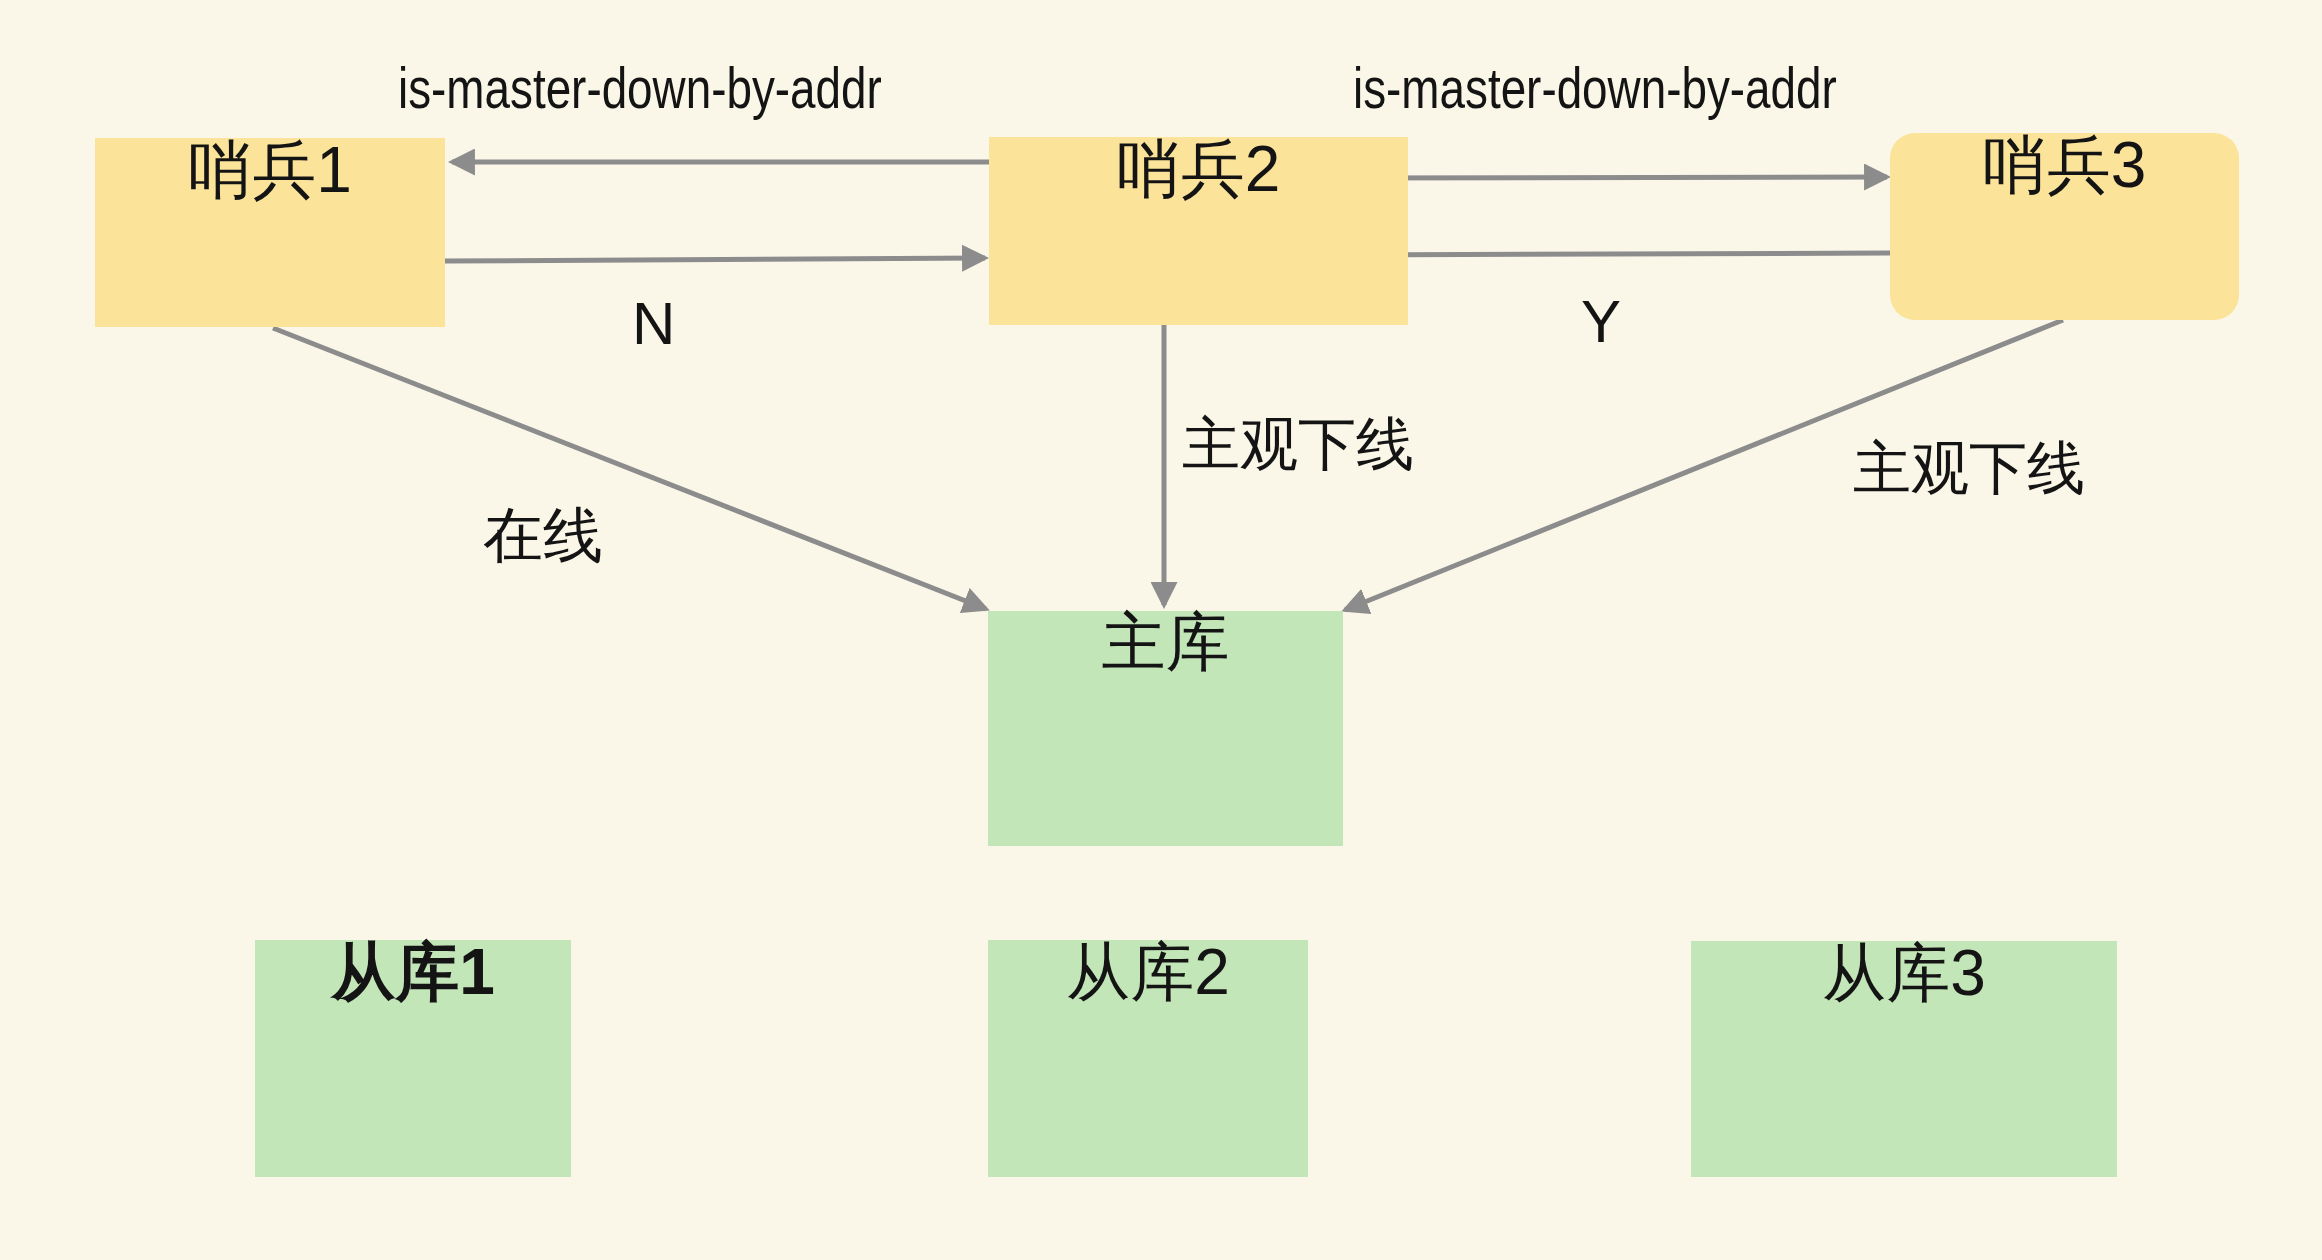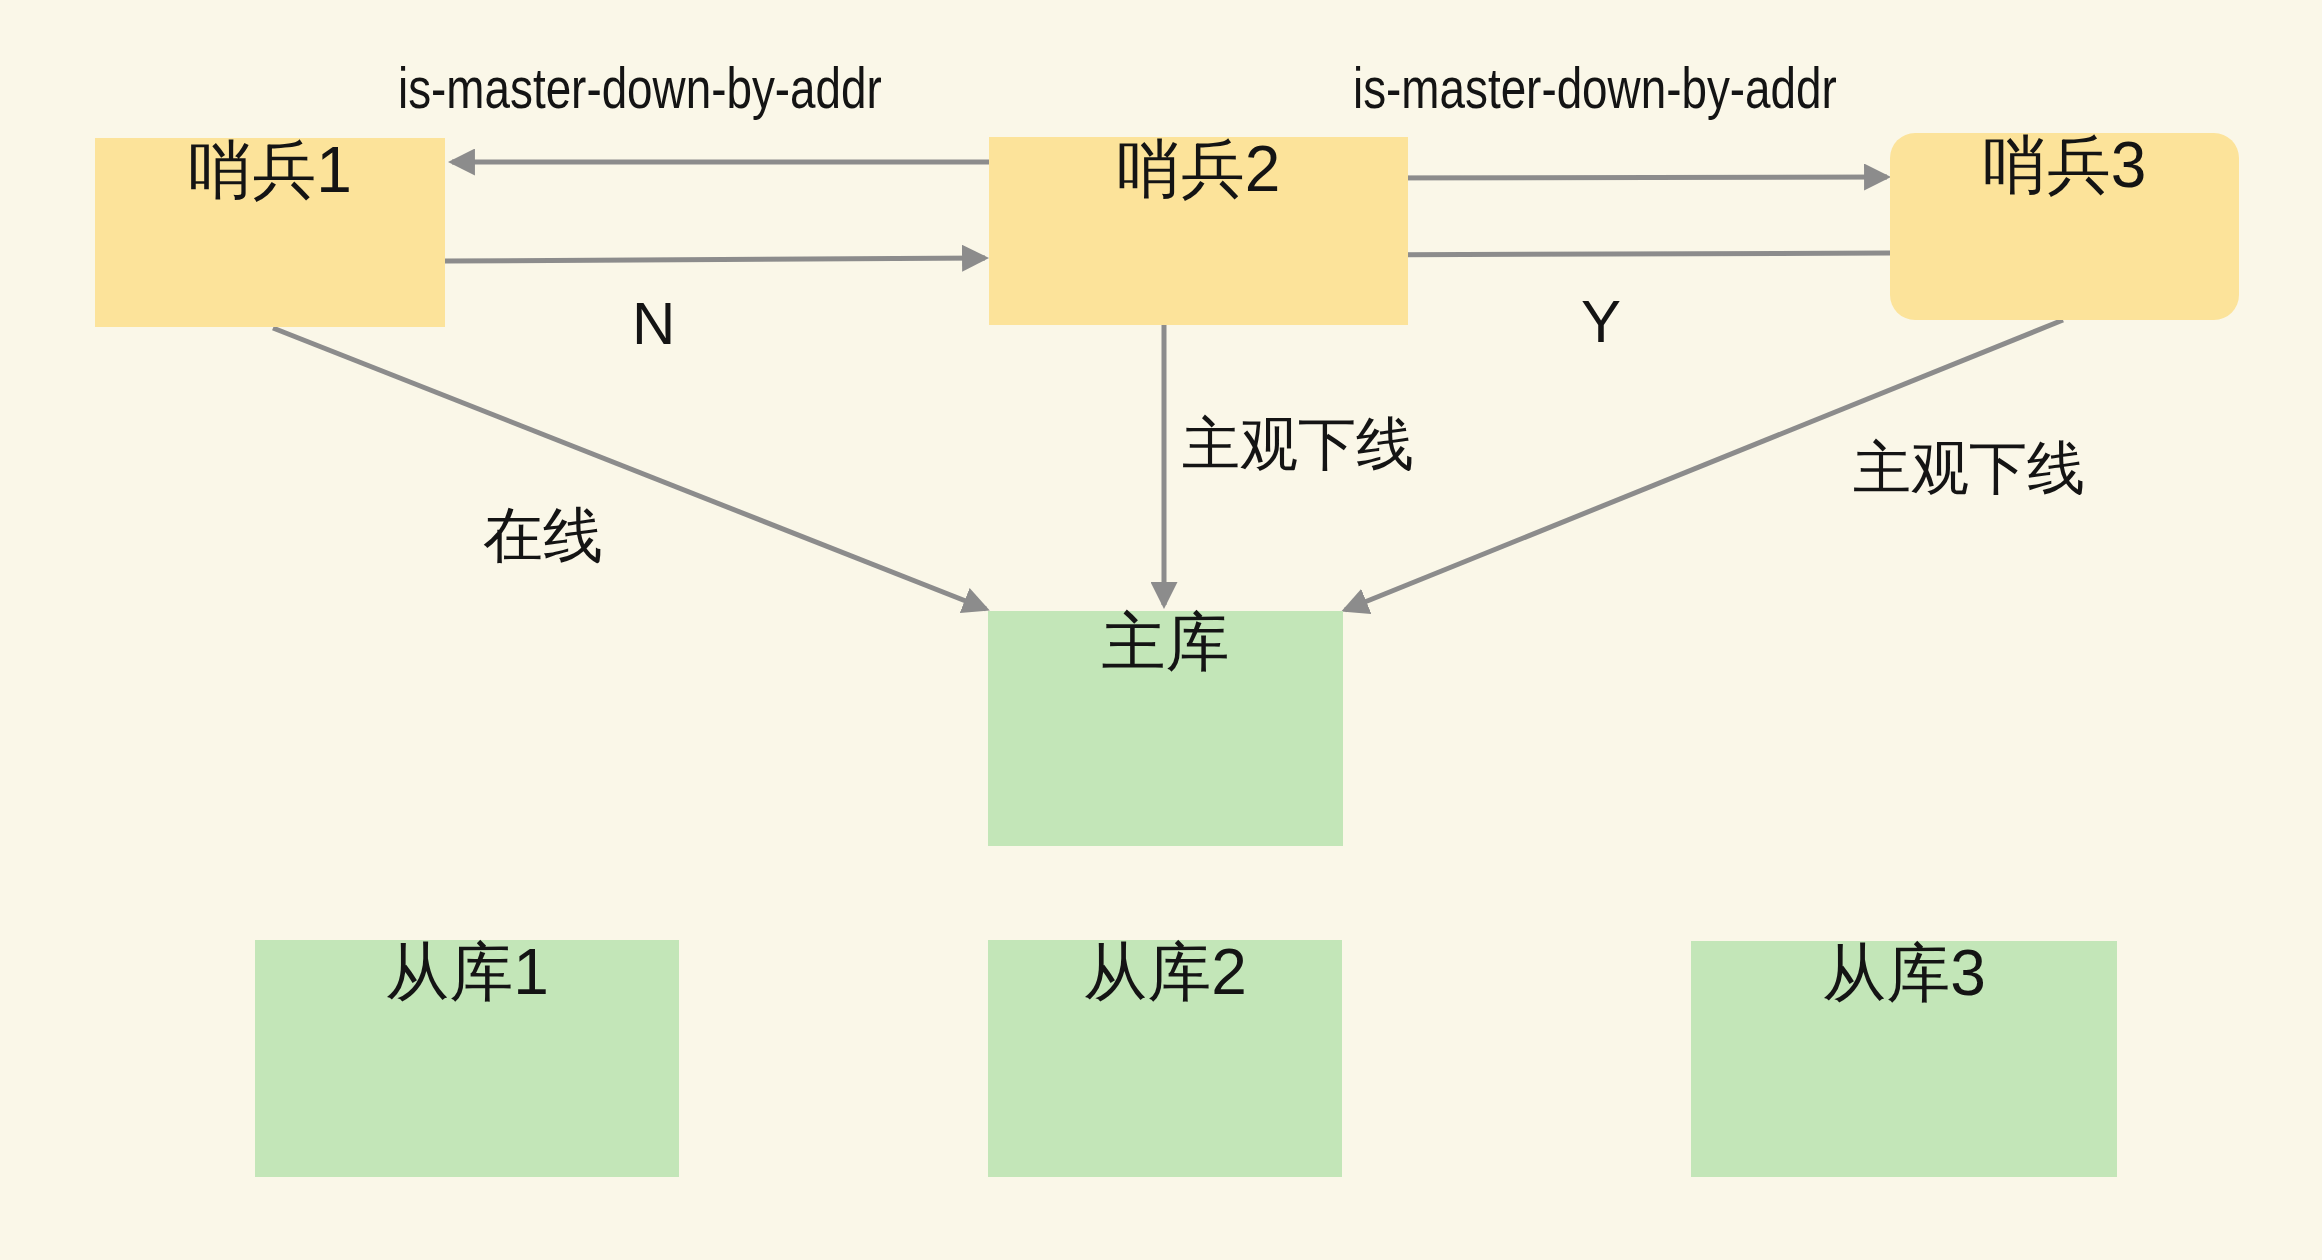--- a/index.html
+++ b/index.html
@@ -75,24 +75,24 @@
   <div class="node node--sentinel" style="left:989px; top:137px; width:419px; height:188px;">
     <span>哨兵2</span>
   </div>
   <div class="node node--sentinel" style="left:1890px; top:133px; width:349px; height:187px;border-radius:25px;">
     <span>哨兵3</span>
   </div>
 
   <div class="node node--db" style="left:988px; top:611px; width:355px; height:235px;font-family:Liberation Serif, serif;">
     <span>主库</span>
   </div>
-  <div class="node node--db" style="left:255px; top:940px; width:424px; height:237px;">
+  <div class="node node--db" style="left:255px; top:940px; width:316px; height:237px;font-weight:bold;">
     <span>从库1</span>
   </div>
-  <div class="node node--db" style="left:988px; top:940px; width:354px; height:237px;">
+  <div class="node node--db" style="left:988px; top:940px; width:320px; height:237px;">
     <span>从库2</span>
   </div>
   <div class="node node--db" style="left:1691px; top:941px; width:426px; height:236px;">
     <span>从库3</span>
   </div>
 
   <div class="edge-label edge-label--latin" style="left:398px; top:59px;">is-master-down-by-addr</div>
   <div class="edge-label edge-label--latin" style="left:1353px; top:59px;">is-master-down-by-addr</div>
   <div class="edge-label edge-label--letter" style="left:632px; top:294px;">N</div>
   <div class="edge-label edge-label--letter" style="left:1581px; top:292px;">Y</div>

